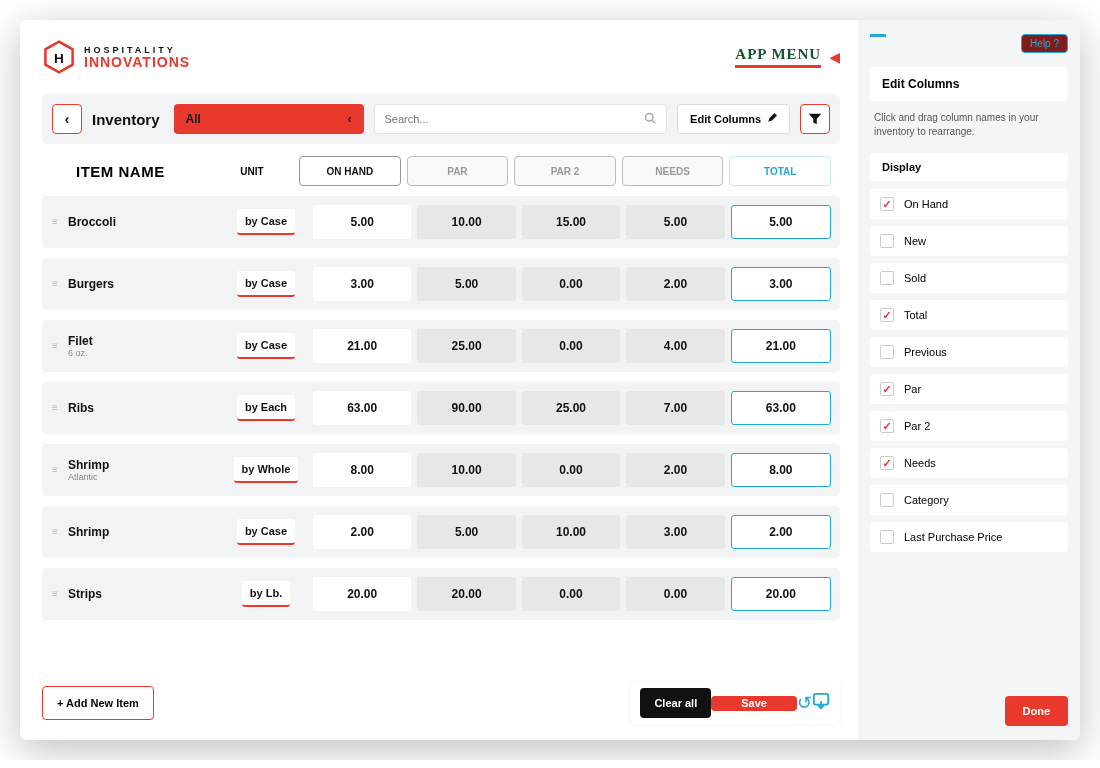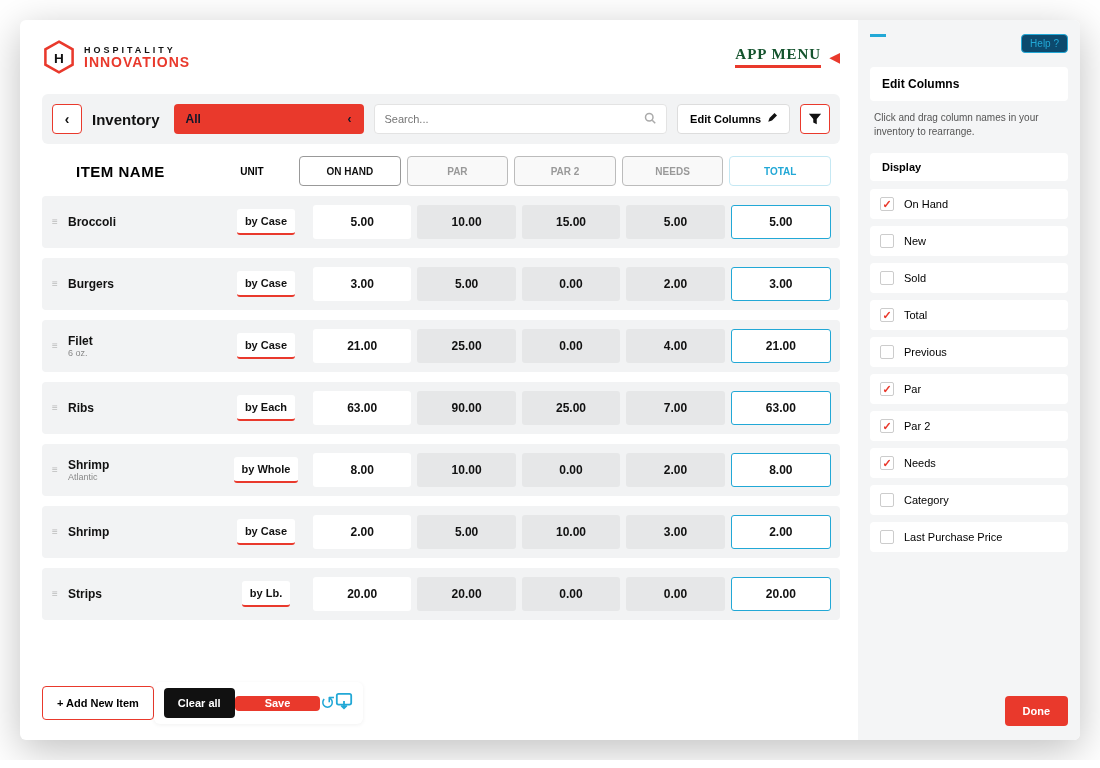--- a/index.html
+++ b/index.html
@@ -45,31 +45,31 @@
 .cell-name .nm { font-size: 12px; font-weight: 800; color: #111; }
 .cell-name .sub { font-size: 9px; color: #888; }
 .cell-unit { width: 88px; display: flex; justify-content: center; }
 .unit-box { background: #fff; border-radius: 3px; padding: 6px 8px; font-size: 11px; font-weight: 800; color: #111; border-bottom: 2px solid #e9392c; }
 .cell-val { flex: 1; margin: 0 3px; height: 34px; display: flex; align-items: center; justify-content: center; font-size: 12px; font-weight: 700; color: #111; border-radius: 3px; }
 .cell-val.onhand { background: #fff; }
 .cell-val.mut { background: #e6e7e8; }
 .cell-val.tot { background: #fff; border: 1px solid #22a8d6; }
 
 
-.ftr { display: flex; align-items: center; margin-top: 6px; }
+.ftr { display: flex; align-items: center; justify-content: space-between; margin-top: 6px; }
 .add-item { height: 34px; border: 1px solid #e9392c; border-radius: 4px; background: #fff; padding: 0 14px; font-size: 11px; font-weight: 700; cursor: pointer; }
 .ftr-right { display: flex; align-items: center; gap: 0; background: #fff; padding: 6px 10px; border-radius: 6px; box-shadow: 0 1px 4px rgba(0,0,0,0.06); }
 .btn-clear { height: 30px; background: #111; color: #fff; border: none; border-radius: 4px; padding: 0 14px; font-size: 11px; font-weight: 700; cursor: pointer; }
 .btn-save { height: 15px; background: #e9392c; color: #fff; border: none; border-radius: 4px; padding: 0 30px; font-size: 11px; font-weight: 700; cursor: pointer; }
 .icon-btn { color: #22a8d6; font-size: 18px; cursor: pointer; }
 
 
 .side-top { display: flex; justify-content: space-between; align-items: flex-start; }
 .side-dash { width: 16px; height: 3px; background: #22a8d6; }
-.help { border: 1px solid #22a8d6; color: #22a8d6; background: #0c4a6e; border-radius: 4px; font-size: 10px; padding: 3px 8px; cursor: pointer; }
+.help { border: 1px solid #22a8d6; color: #22a8d6; background: #7f1d1d; border-radius: 4px; font-size: 10px; padding: 3px 8px; cursor: pointer; }
 .side-title-box { background: #fff; border-radius: 4px; padding: 10px 12px; margin-top: 14px; font-size: 12px; font-weight: 800; }
 .side-desc { font-size: 10px; color: #555; padding: 10px 4px 14px 4px; line-height: 1.4; }
 .display-hdr { background: #fff; border-radius: 4px; padding: 8px 12px; font-size: 11px; font-weight: 800; margin-bottom: 8px; }
 .opt { background: #fff; border-radius: 4px; padding: 8px 10px; margin-bottom: 7px; display: flex; align-items: center; gap: 10px; font-size: 11px; cursor: pointer; }
 .chk { width: 14px; height: 14px; border: 1px solid #ccc; border-radius: 2px; display: flex; align-items: center; justify-content: center; font-size: 11px; color: #e9392c; font-weight: 800; }
 .chk.on::after { content: "✓"; }
 .side-done { margin-top: auto; align-self: flex-end; }
 .btn-done { height: 30px; background: #e9392c; color: #fff; border: none; border-radius: 4px; padding: 0 18px; font-size: 11px; font-weight: 700; cursor: pointer; }
 </style>
 </head>

